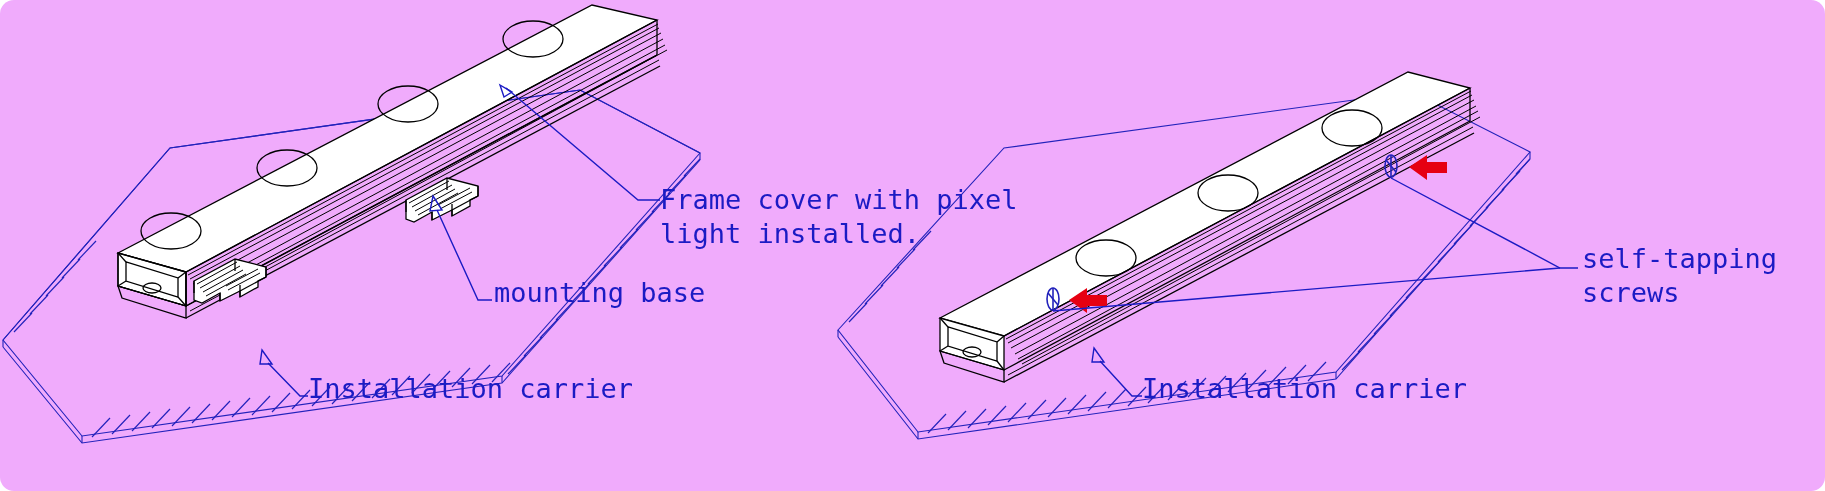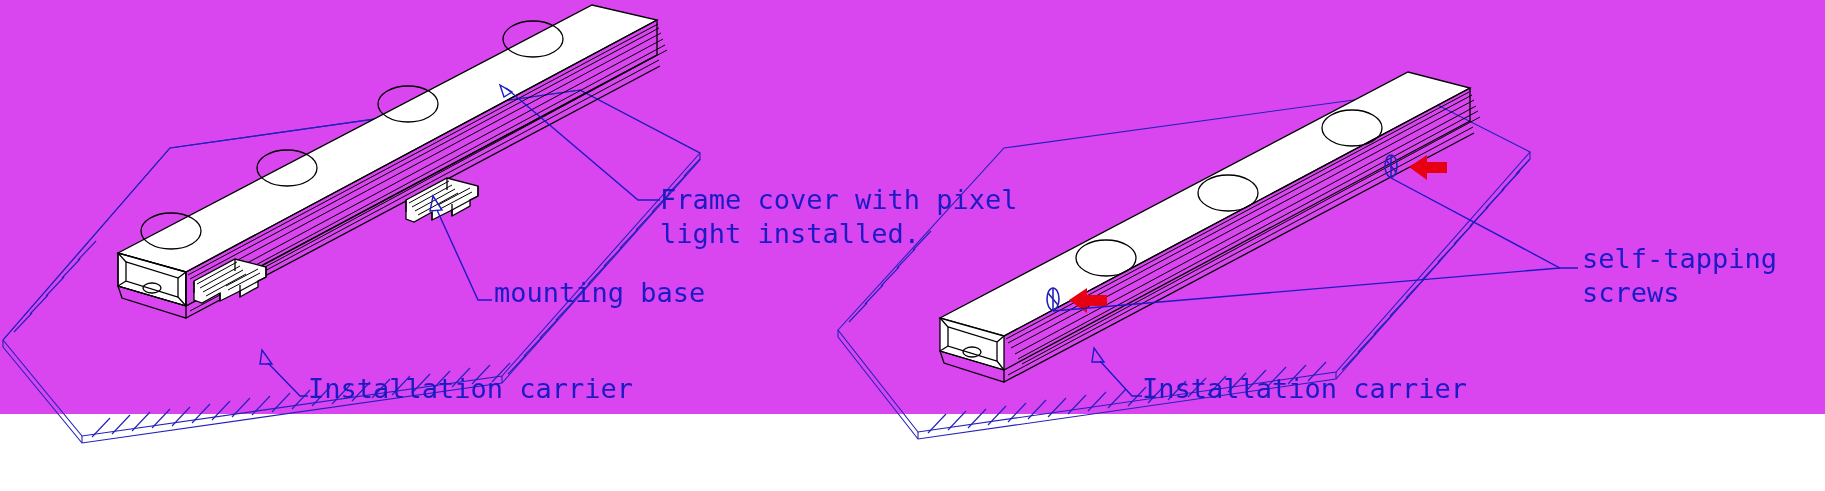--- a/index.html
+++ b/index.html
@@ -9,22 +9,23 @@
   }
   body {
     width: 1825px;
     height: 491px;
     font-family: "DejaVu Sans Mono", monospace;
     overflow: hidden;
   }
   #diagram-root {
     position: relative;
     width: 1825px;
-    height: 414px;
-    background: #d946ef;
+    height: 491px;
+    background: #f0abfc;
+    border-radius: 14px;
   }
   svg.sheet {
     position: absolute;
     top: 0;
     left: 0;
     width: 1825px;
     height: 491px;
     display: block;
   }
   .callout-text {

